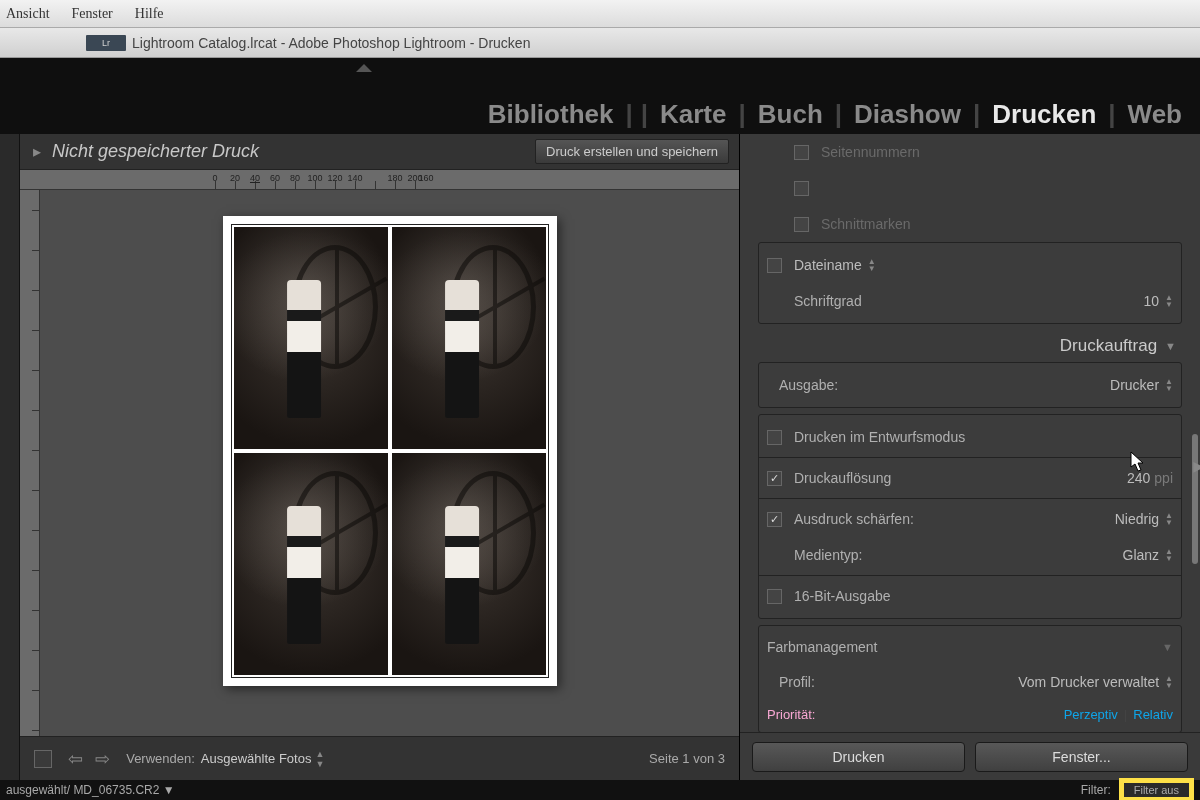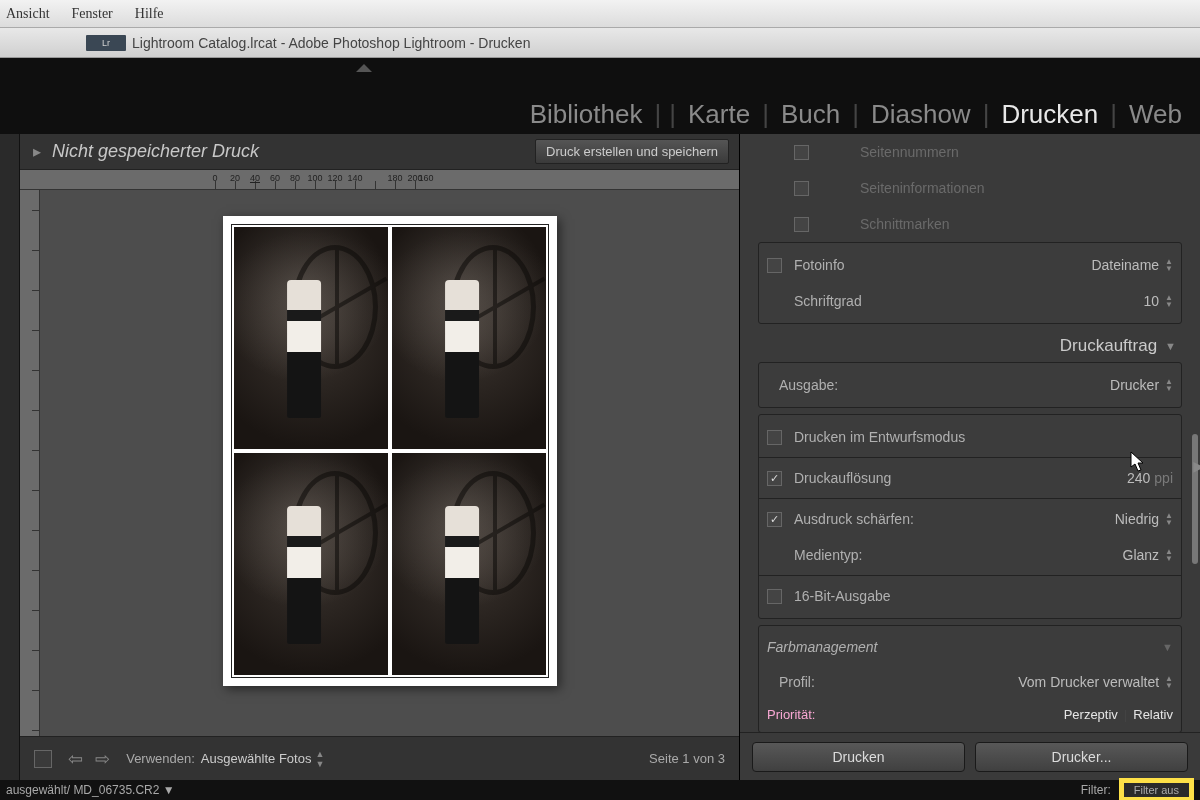--- a/index.html
+++ b/index.html
@@ -9,21 +9,21 @@
 .menubar { height: 28px; background: linear-gradient(#f2f2f2,#dcdcdc); border-bottom: 1px solid #aaa; display: flex; align-items: center; padding: 0 6px; font-size: 14px; color: #333; }
 .menubar span { margin-right: 22px; font-family: Liberation Serif, serif; }
 
 
 .titlebar { height: 30px; background: linear-gradient(#e8e8e8,#d0d0d0); border-bottom: 1px solid #999; display: flex; align-items: center; padding-left: 86px; font-size: 14px; color: #444; }
 .titlebar .lr-icon { width: 40px; height: 16px; background: #3a4754; display: inline-flex; align-items: center; justify-content: center; font-size: 9px; color: #d0d0d0; margin-right: 6px; border-radius: 1px; }
 
 
 .header-dark { height: 76px; background: #0f0f0f; position: relative; }
 .triangle-up { position: absolute; left: 356px; top: 6px; width: 0; height: 0; border-left: 8px solid transparent; border-right: 8px solid transparent; border-bottom: 8px solid #555; }
-.modules { position: absolute; right: 10px; bottom: 4px; display: flex; align-items: baseline; font-size: 26px; color: #8a8a8a; }
+.modules { position: absolute; right: 10px; bottom: 4px; display: flex; align-items: baseline; font-size: 26px; color: #8a8a8a; font-weight: bold; }
 .modules .mod { padding: 0 8px; cursor: pointer; }
 .modules .sep { color: #444; padding: 0 4px; }
 .modules .active { color: #e8e8e8; }
 
 
 .content { position: absolute; top: 134px; left: 0; right: 0; bottom: 20px; display: flex; }
 
 
 .left-sliver { width: 20px; background: #2a2a2a; border-right: 1px solid #111; }
 
@@ -67,25 +67,25 @@
 .right { width:460px; background:#3a3a3a; display:flex; flex-direction:column; position:relative; }
 .right-scroll { flex:1; overflow:hidden; padding:0 18px 0 18px; }
 .panel-row { display:flex; align-items:center; height:36px; font-size:14px; color:#b0b0b0; padding:0 8px; }
 .panel-row.dim { color:#6a6a6a; }
 .panel-row .chk { width:15px; height:15px; border:1px solid #666; background:#444; margin-right:12px; flex-shrink:0; display:flex; align-items:center; justify-content:center; font-size:11px; color:#ddd; }
 .panel-row .chk.checked::after { content:'✓'; }
 .panel-row .lbl { flex:1; }
 .panel-row .val { color:#bcbcbc; }
 .panel-row .unit { color:#7a7a7a; margin-left:4px; }
 .panel-row .updn { font-size:8px; color:#888; margin-left:6px; line-height:7px; }
-.panel-row.indent { padding-left:36px;gap:39px; }
+.panel-row.indent { padding-left:36px; }
 
 .section-hdr { display:flex; align-items:center; justify-content:flex-end; height:32px; font-size:17px; color:#cacaca; padding-right:6px; }
 .section-hdr .tri { margin-left:8px; color:#888; font-size:11px; }
-.section-subhdr { display:flex; align-items:center; height:34px; font-size:14px; color:#b0b0b0; padding:0 8px;font-style:italic; }
+.section-subhdr { display:flex; align-items:center; height:34px; font-size:14px; color:#b0b0b0; padding:0 8px; }
 .section-subhdr .tri-r { margin-left:auto; color:#666; font-size:11px; }
 
 .panel-group { border:1px solid #222; border-radius:3px; background:#3c3c3c; margin-bottom:6px; padding:4px 0; }
 .divider-dark { height:1px; background:#222; margin:2px 0; }
 
 .right-handle { position:absolute; right:2px; top:300px; width:6px; height:130px; background:#777; border-radius:3px; }
 .right-tri { position:absolute; right:-4px; top:324px; color:#888; font-size:14px; }
 
 
 .right-footer { height:48px; background:#3a3a3a; border-top:1px solid #222; display:flex; align-items:center; gap:10px; padding:0 12px; }
@@ -94,21 +94,21 @@
 
 .statusbar { position:absolute; left:0; right:0; bottom:0; height:20px; background:#111; display:flex; align-items:center; font-size:12px; color:#a8a8a8; padding:0 6px;margin-top:10px; }
 .statusbar .flt { margin-left:auto; display:flex; align-items:center; gap:8px; }
 .statusbar .flt-box { background:#2a2a2a; border:5px solid #fde047; padding:1px 10px; font-size:11px; color:#aaa; }
 
 .cursor { position:absolute; left:1130px; top:451px; width:16px; height:22px; pointer-events:none; z-index:999; }
 .cursor svg { width:100%; height:100%; }
 
 .pri-row { display:flex; align-items:center; padding:0 8px; height:28px; font-size:13px; }
 .pri-row .lbl { color:#f9a8d4; flex:1; }
-.pri-row .opt { color:#e5e5e5; }
+.pri-row .opt { color:#0ea5e9; }
 .pri-row .sep2 { color:#444; margin:0 6px; }
 </style>
 </head>
 <body>
 
 <div class="menubar">
   <span>Ansicht</span>
   <span>Fenster</span>
   <span>Hilfe</span>
 </div>
@@ -221,31 +221,29 @@
   </div>
 
   <div class="right">
     <div class="right-scroll">
       <div class="panel-row dim indent">
           <span class="chk"></span>
           <span class="lbl">Seitennummern</span>
         </div>
       <div class="panel-row dim indent">
           <span class="chk"></span>
-          <span class="lbl">Seiteninformationen</span>
         </div>
       <div class="panel-row dim indent">
           <span class="chk"></span>
           <span class="lbl">Schnittmarken</span>
         </div>
 
       <div class="panel-group">
         <div class="panel-row">
           <span class="chk"></span>
-          <span class="lbl">Fotoinfo</span>
           <span class="val dim">Dateiname</span>
           <span class="updn">▲<br>▼</span>
         </div>
         <div class="panel-row">
           <span style="width:27px"></span>
           <span class="lbl">Schriftgrad</span>
           <span class="val">10</span>
           <span class="updn">▲<br>▼</span>
         </div>
       </div>
@@ -312,21 +310,21 @@
           <span class="opt">Perzeptiv</span>
           <span class="sep2">|</span>
           <span class="opt">Relativ</span>
         </div>
       </div>
 
     </div>
 
     <div class="right-footer">
       <div class="bigbtn">Drucken</div>
-      <div class="bigbtn">Drucker...</div>
+      <div class="bigbtn">Fenster...</div>
     </div>
 
     <div class="right-handle"></div>
     <div class="right-tri">▶</div>
   </div>
 </div>
 
 <div class="statusbar">
   <span>ausgewählt/ MD_06735.CR2 ▼</span>
   <span class="flt">

